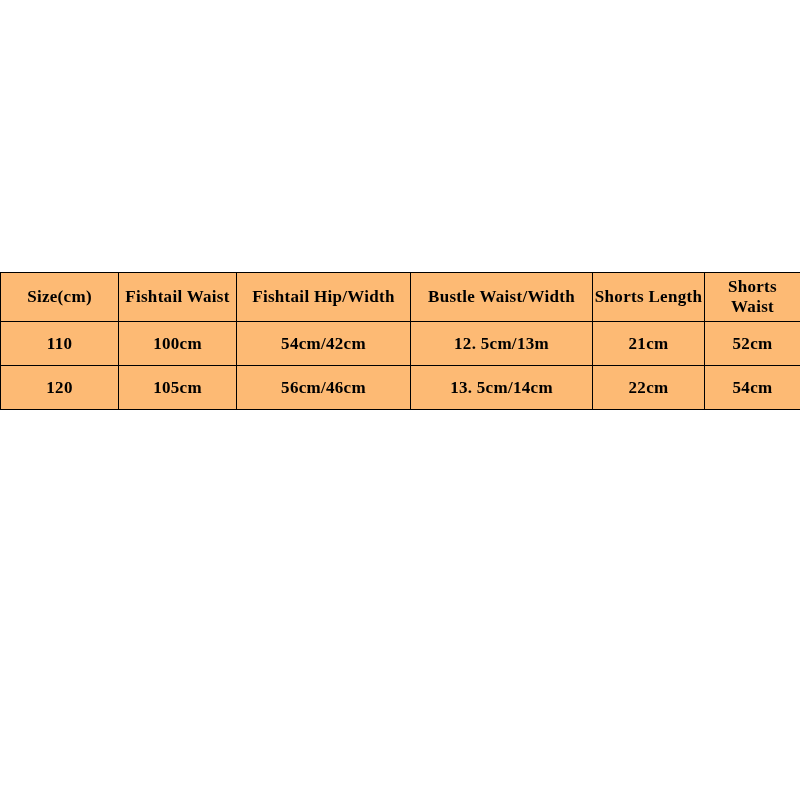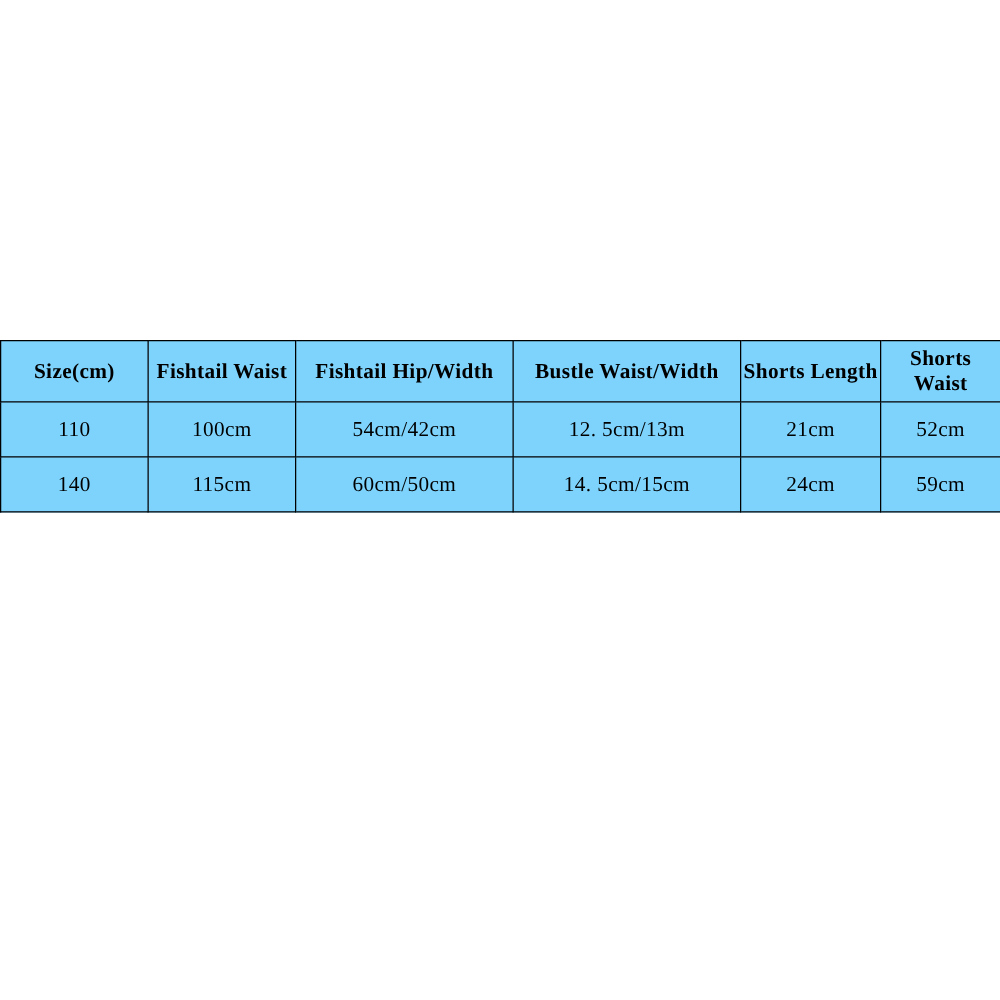--- a/index.html
+++ b/index.html
@@ -22,39 +22,39 @@
   .table-wrap {
     position: absolute;
     left: 0px;
     top: 272px;
     width: 800px;
   }
   table.size-chart {
     border-collapse: collapse;
     width: 800px;
     table-layout: fixed;
-    background: #7dd3fc;
+    background: #fdba74;
   }
   table.size-chart th,
   table.size-chart td {
     border: 1px solid #000000;
     text-align: center;
     vertical-align: middle;
     font-size: 17px;
     letter-spacing: 0.3px;
     padding: 0;
   }
   table.size-chart th {
     height: 48px;
     font-weight: bold;
     font-family: "Liberation Serif", serif;
   }
   table.size-chart td {
     height: 43px;
-    font-weight: normal;
+    font-weight: bold;
   }
   
   col.c0 { width: 118px; }
   col.c1 { width: 118px; }
   col.c2 { width: 174px; }
   col.c3 { width: 182px; }
   col.c4 { width: 112px; }
   col.c5 { width: 96px; }
 
   td.col-size, th.col-size { font-weight: bold; }
@@ -87,23 +87,23 @@
       <tbody>
         <tr>
           <td class="col-size">110</td>
           <td>100cm</td>
           <td>54cm/42cm</td>
           <td>12. 5cm/13m</td>
           <td>21cm</td>
           <td>52cm</td>
         </tr>
         <tr>
-          <td class="col-size">140</td>
-          <td>115cm</td>
-          <td>60cm/50cm</td>
-          <td>14. 5cm/15cm</td>
-          <td>24cm</td>
-          <td>59cm</td>
+          <td class="col-size">120</td>
+          <td>105cm</td>
+          <td>56cm/46cm</td>
+          <td>13. 5cm/14cm</td>
+          <td>22cm</td>
+          <td>54cm</td>
         </tr>
       </tbody>
     </table>
   </div>
 </div>
 
 </body></html>

